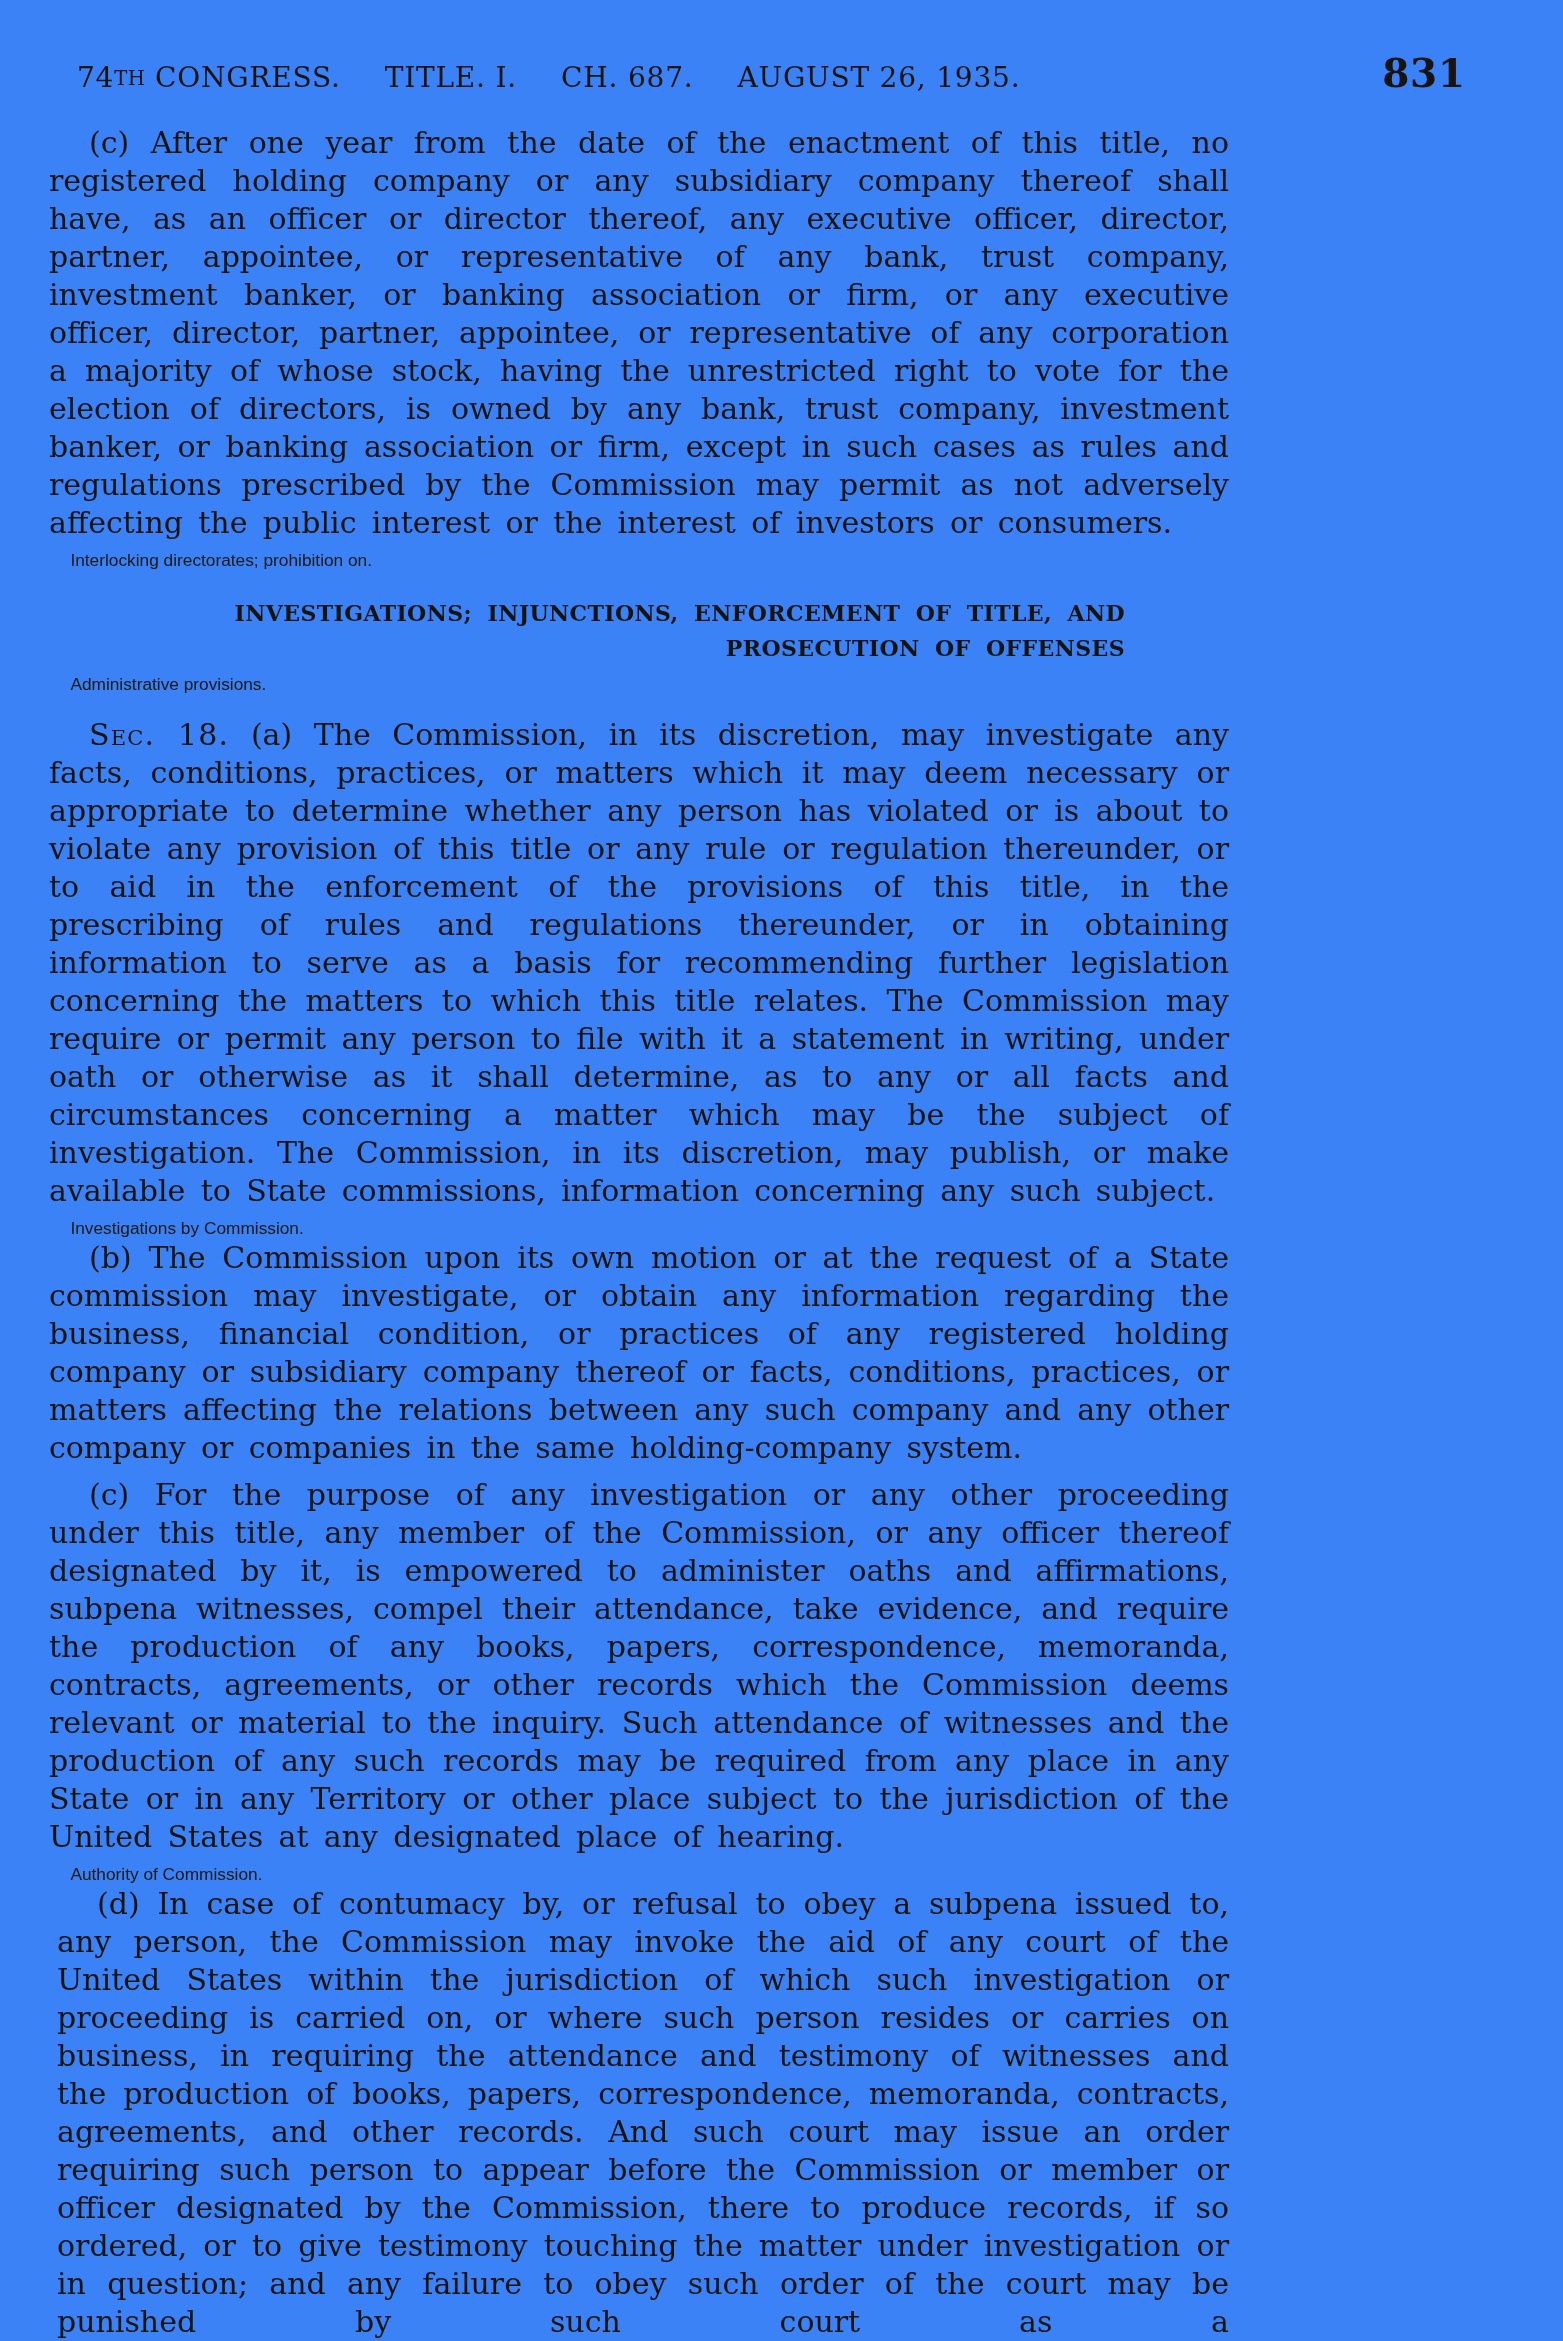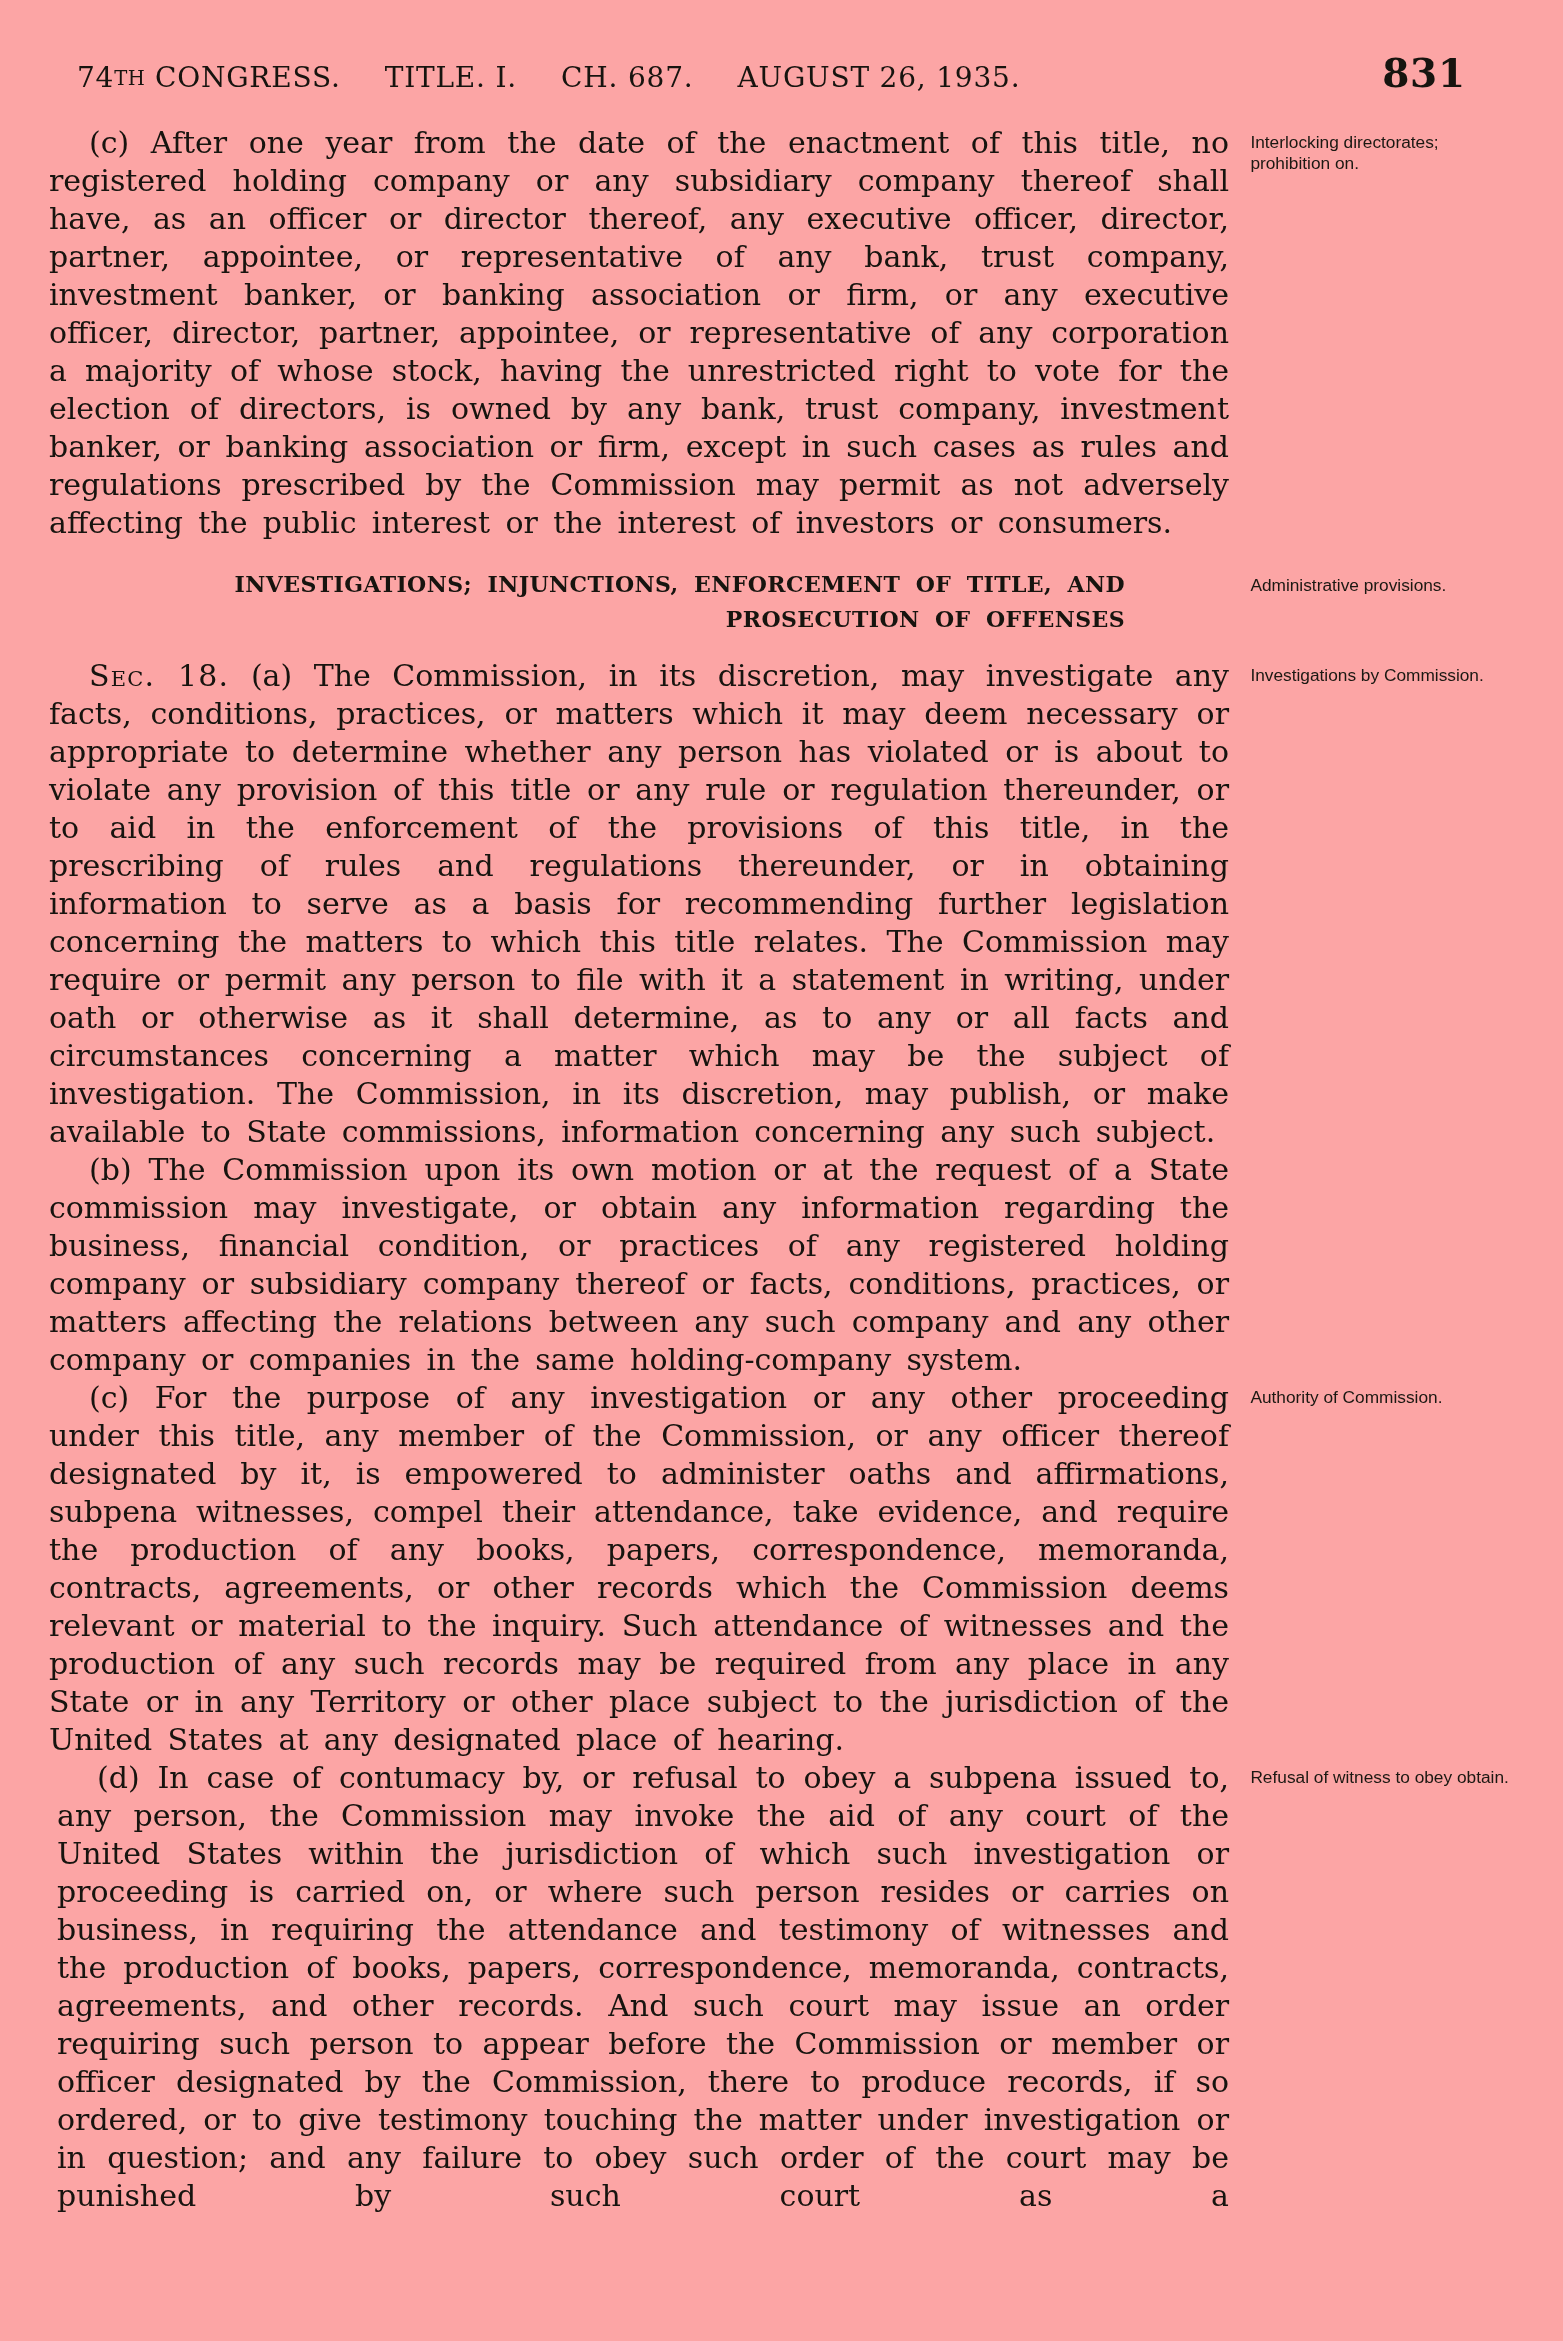--- a/index.html
+++ b/index.html
@@ -2,21 +2,21 @@
 <html style="font-size:13px"><head>
   <meta charset="utf-8">
   <style>
     html, body { margin: 0; padding: 0; }
     body { background: #e9e7e1; }
 
     .page {
       width: 1564px;
       height: 2342px;
       box-sizing: border-box;
-      background: #fca5a5;
+      background: #3b82f6;
       color: #17140f;
       padding: 43px 46px 33px 49px;
       font-family: "DejaVu Serif", "Liberation Serif", serif;
       overflow: hidden;
       position: relative;
     }
 
     
     .header {
       display: flex;
@@ -40,20 +40,21 @@
       margin-right: 52px;
       font-size: 39px;
       font-weight: bold;
       letter-spacing: 0.8px;
     }
 
     
     .row {
       display: flex;
       align-items: flex-start;
+      flex-direction: column;
     }
     .main {
       flex: 0 0 auto;
       width: 1180px;
     }
     .note {
       flex: 1 1 auto;
       padding: 8.2px 0 0 21.4px;
       font-family: "Liberation Sans", sans-serif;
       font-weight: normal;

